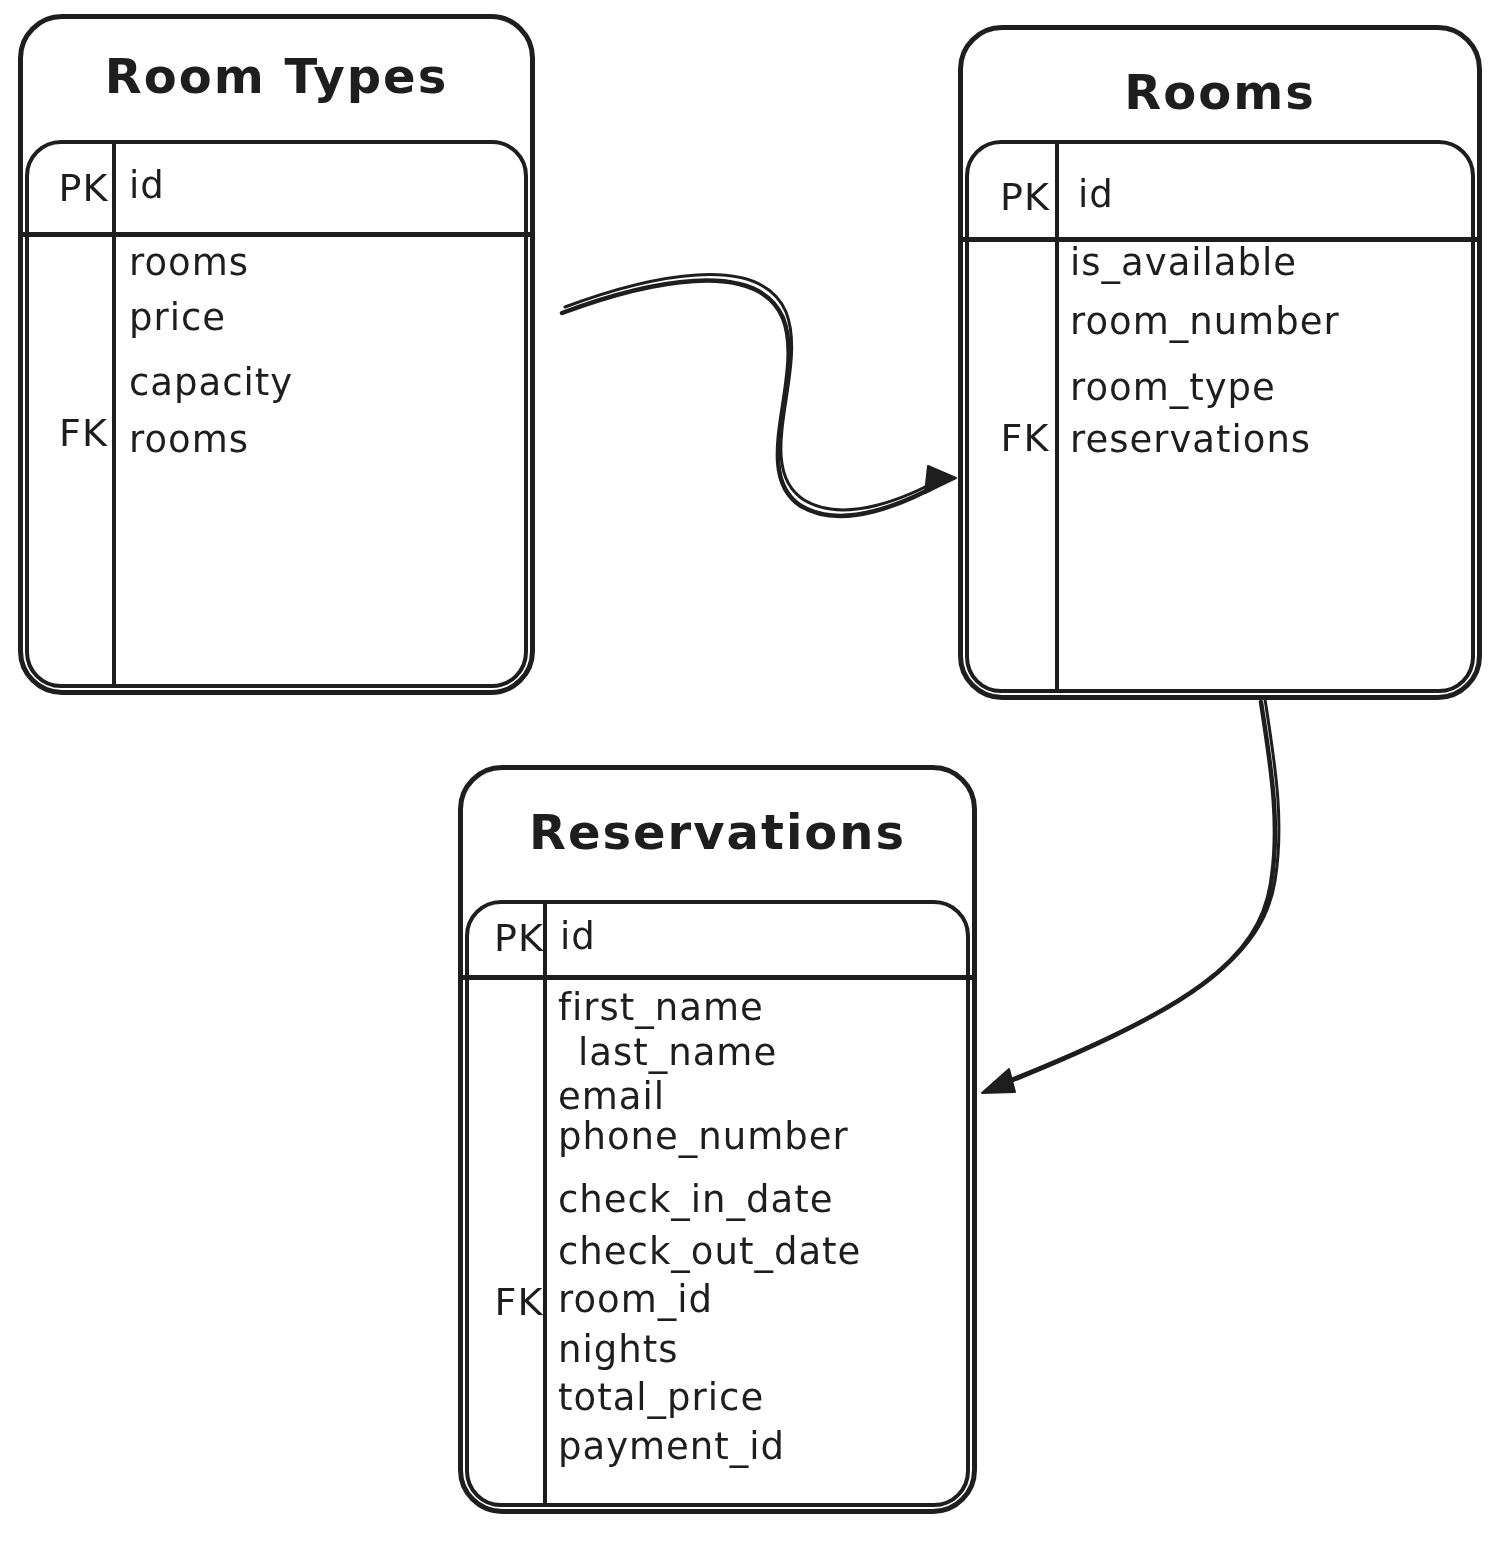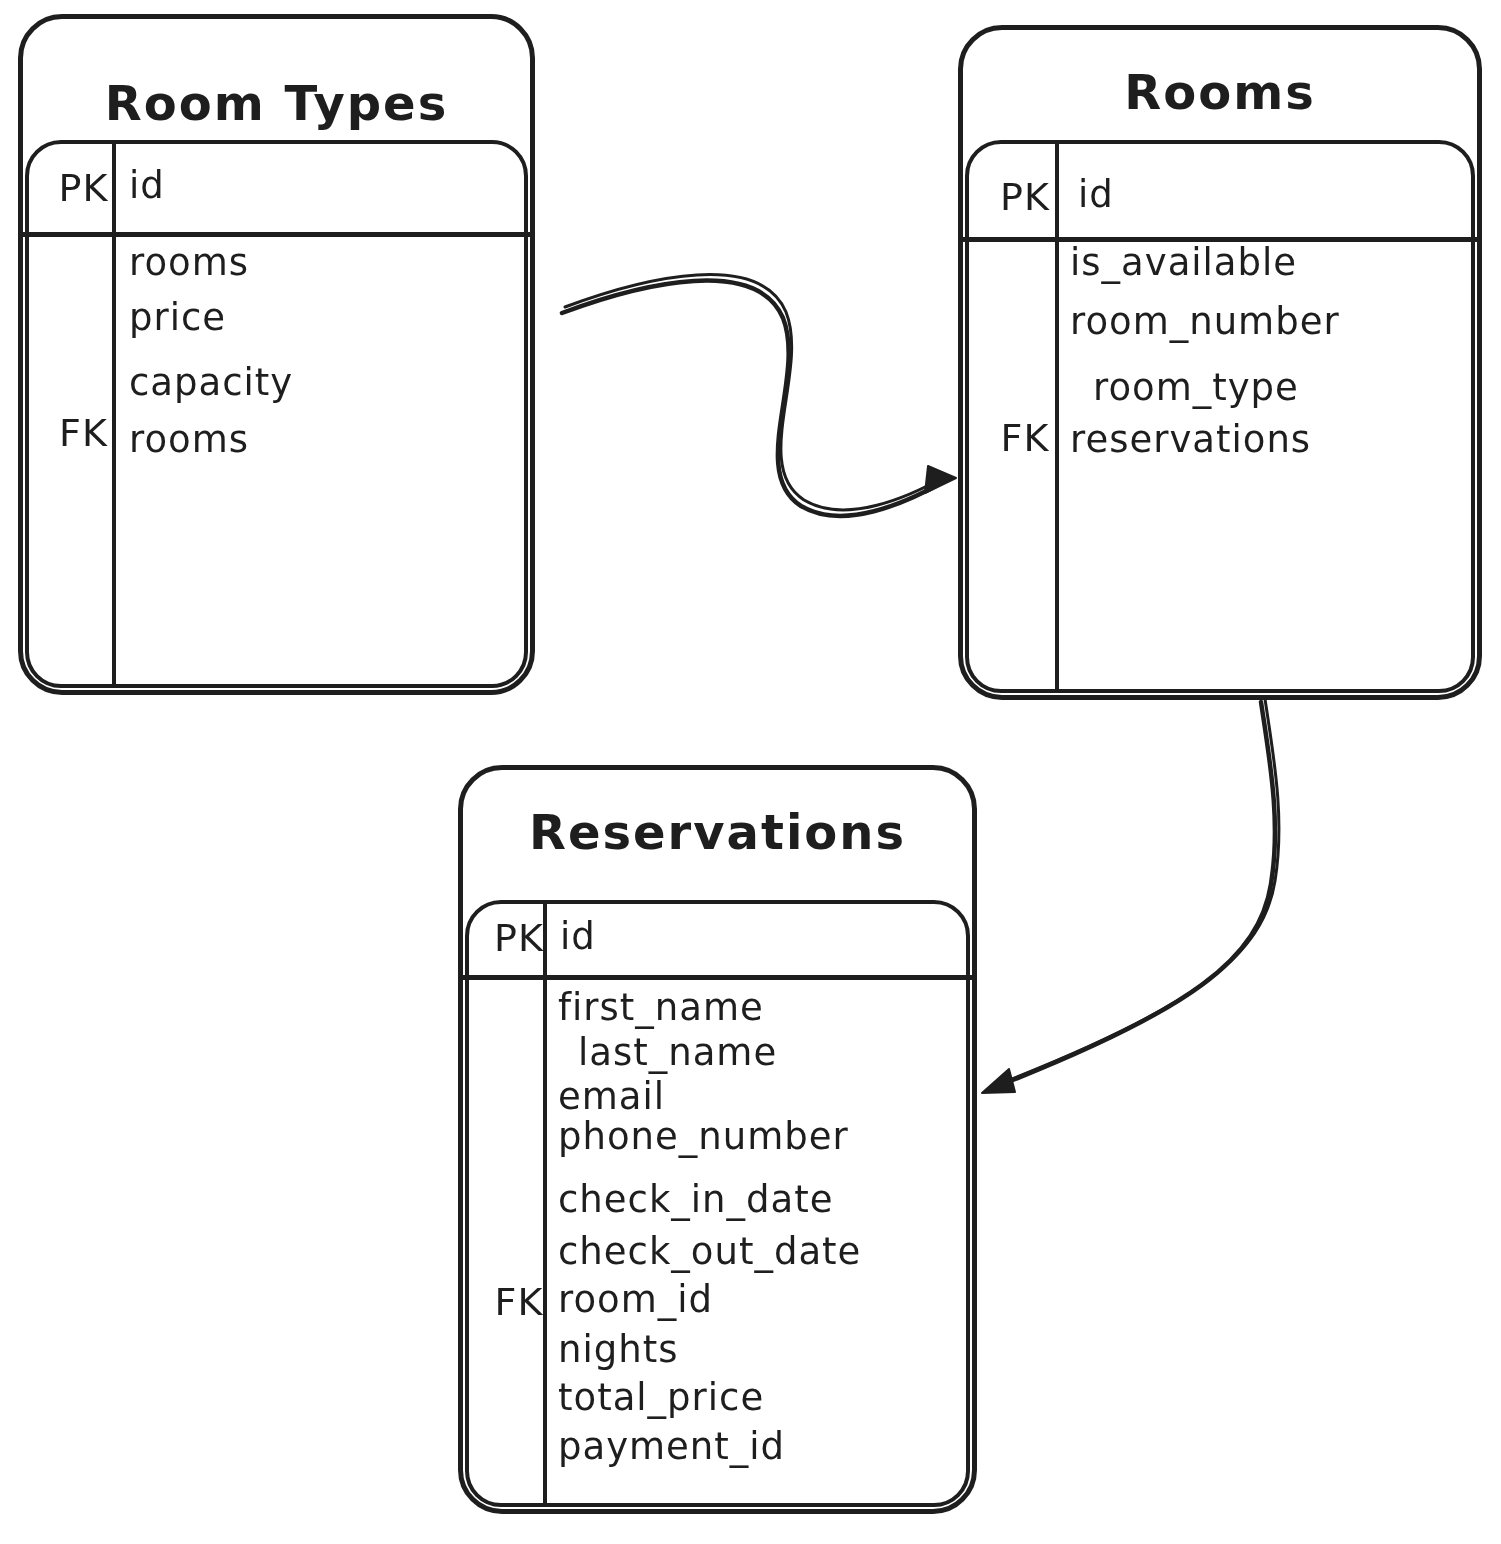--- a/index.html
+++ b/index.html
@@ -109,21 +109,21 @@
       <polygon class="arrow-head" points="956,478 925,493 928,466"></polygon>
     </g>
     <g>
       <path class="sketch-stroke" d="M 1261 702 C 1270 762, 1281 822, 1271 884 C 1259 958, 1193 1010, 990 1089"></path>
       <path class="sketch-stroke-thin" d="M 1261 702 C 1270 762, 1281 822, 1271 884 C 1259 958, 1193 1010, 990 1089" transform="translate(4,-3)"></path>
       <polygon class="arrow-head" points="982,1093 1009,1069 1015,1092"></polygon>
     </g>
   </svg>
 
   <div class="entity" style="left:18px; top:14px; width:517px; height:681px;">
-    <div class="entity-title" style="top:56px;">Room Types</div>
+    <div class="entity-title" style="top:29px;">Room Types</div>
     <div class="attr-panel" style="top:121px;"></div>
     <div class="col-divider" style="left:89px; top:121px;"></div>
     <div class="pk-separator" style="top:213px;"></div>
     <div class="key-label" style="width:89px; top:147px;">PK</div>
     <div class="field-label" style="left:106px; top:145px;">id</div>
     <div class="field-label" style="left:106px; top:222px;">rooms</div>
     <div class="field-label" style="left:106px; top:277px;">price</div>
     <div class="field-label" style="left:106px; top:342px;">capacity</div>
     <div class="key-label" style="width:89px; top:392px;">FK</div>
     <div class="field-label" style="left:106px; top:399px;">rooms</div>
@@ -131,21 +131,21 @@
 
   <div class="entity" style="left:958px; top:25px; width:524px; height:675px;">
     <div class="entity-title" style="top:34px;">Rooms</div>
     <div class="attr-panel" style="top:110px;"></div>
     <div class="col-divider" style="left:92px; top:110px;"></div>
     <div class="pk-separator" style="top:207px;"></div>
     <div class="key-label" style="width:92px; top:145px;">PK</div>
     <div class="field-label" style="left:115px; top:143px;">id</div>
     <div class="field-label" style="left:107px; top:270px;">room_number</div>
     <div class="field-label" style="left:107px; top:211px;">is_available</div>
-    <div class="field-label" style="left:107px; top:336px;margin-left:23px;">room_type</div>
+    <div class="field-label" style="left:107px; top:336px;">room_type</div>
     <div class="key-label" style="width:92px; top:386px;">FK</div>
     <div class="field-label" style="left:107px; top:388px;">reservations</div>
   </div>
 
   <div class="entity" style="left:458px; top:765px; width:519px; height:749px;">
     <div class="entity-title" style="top:34px;">Reservations</div>
     <div class="attr-panel" style="top:130px;"></div>
     <div class="col-divider" style="left:80px; top:130px;"></div>
     <div class="pk-separator" style="top:205px;"></div>
     <div class="key-label" style="width:80px; top:146px;">PK</div>

